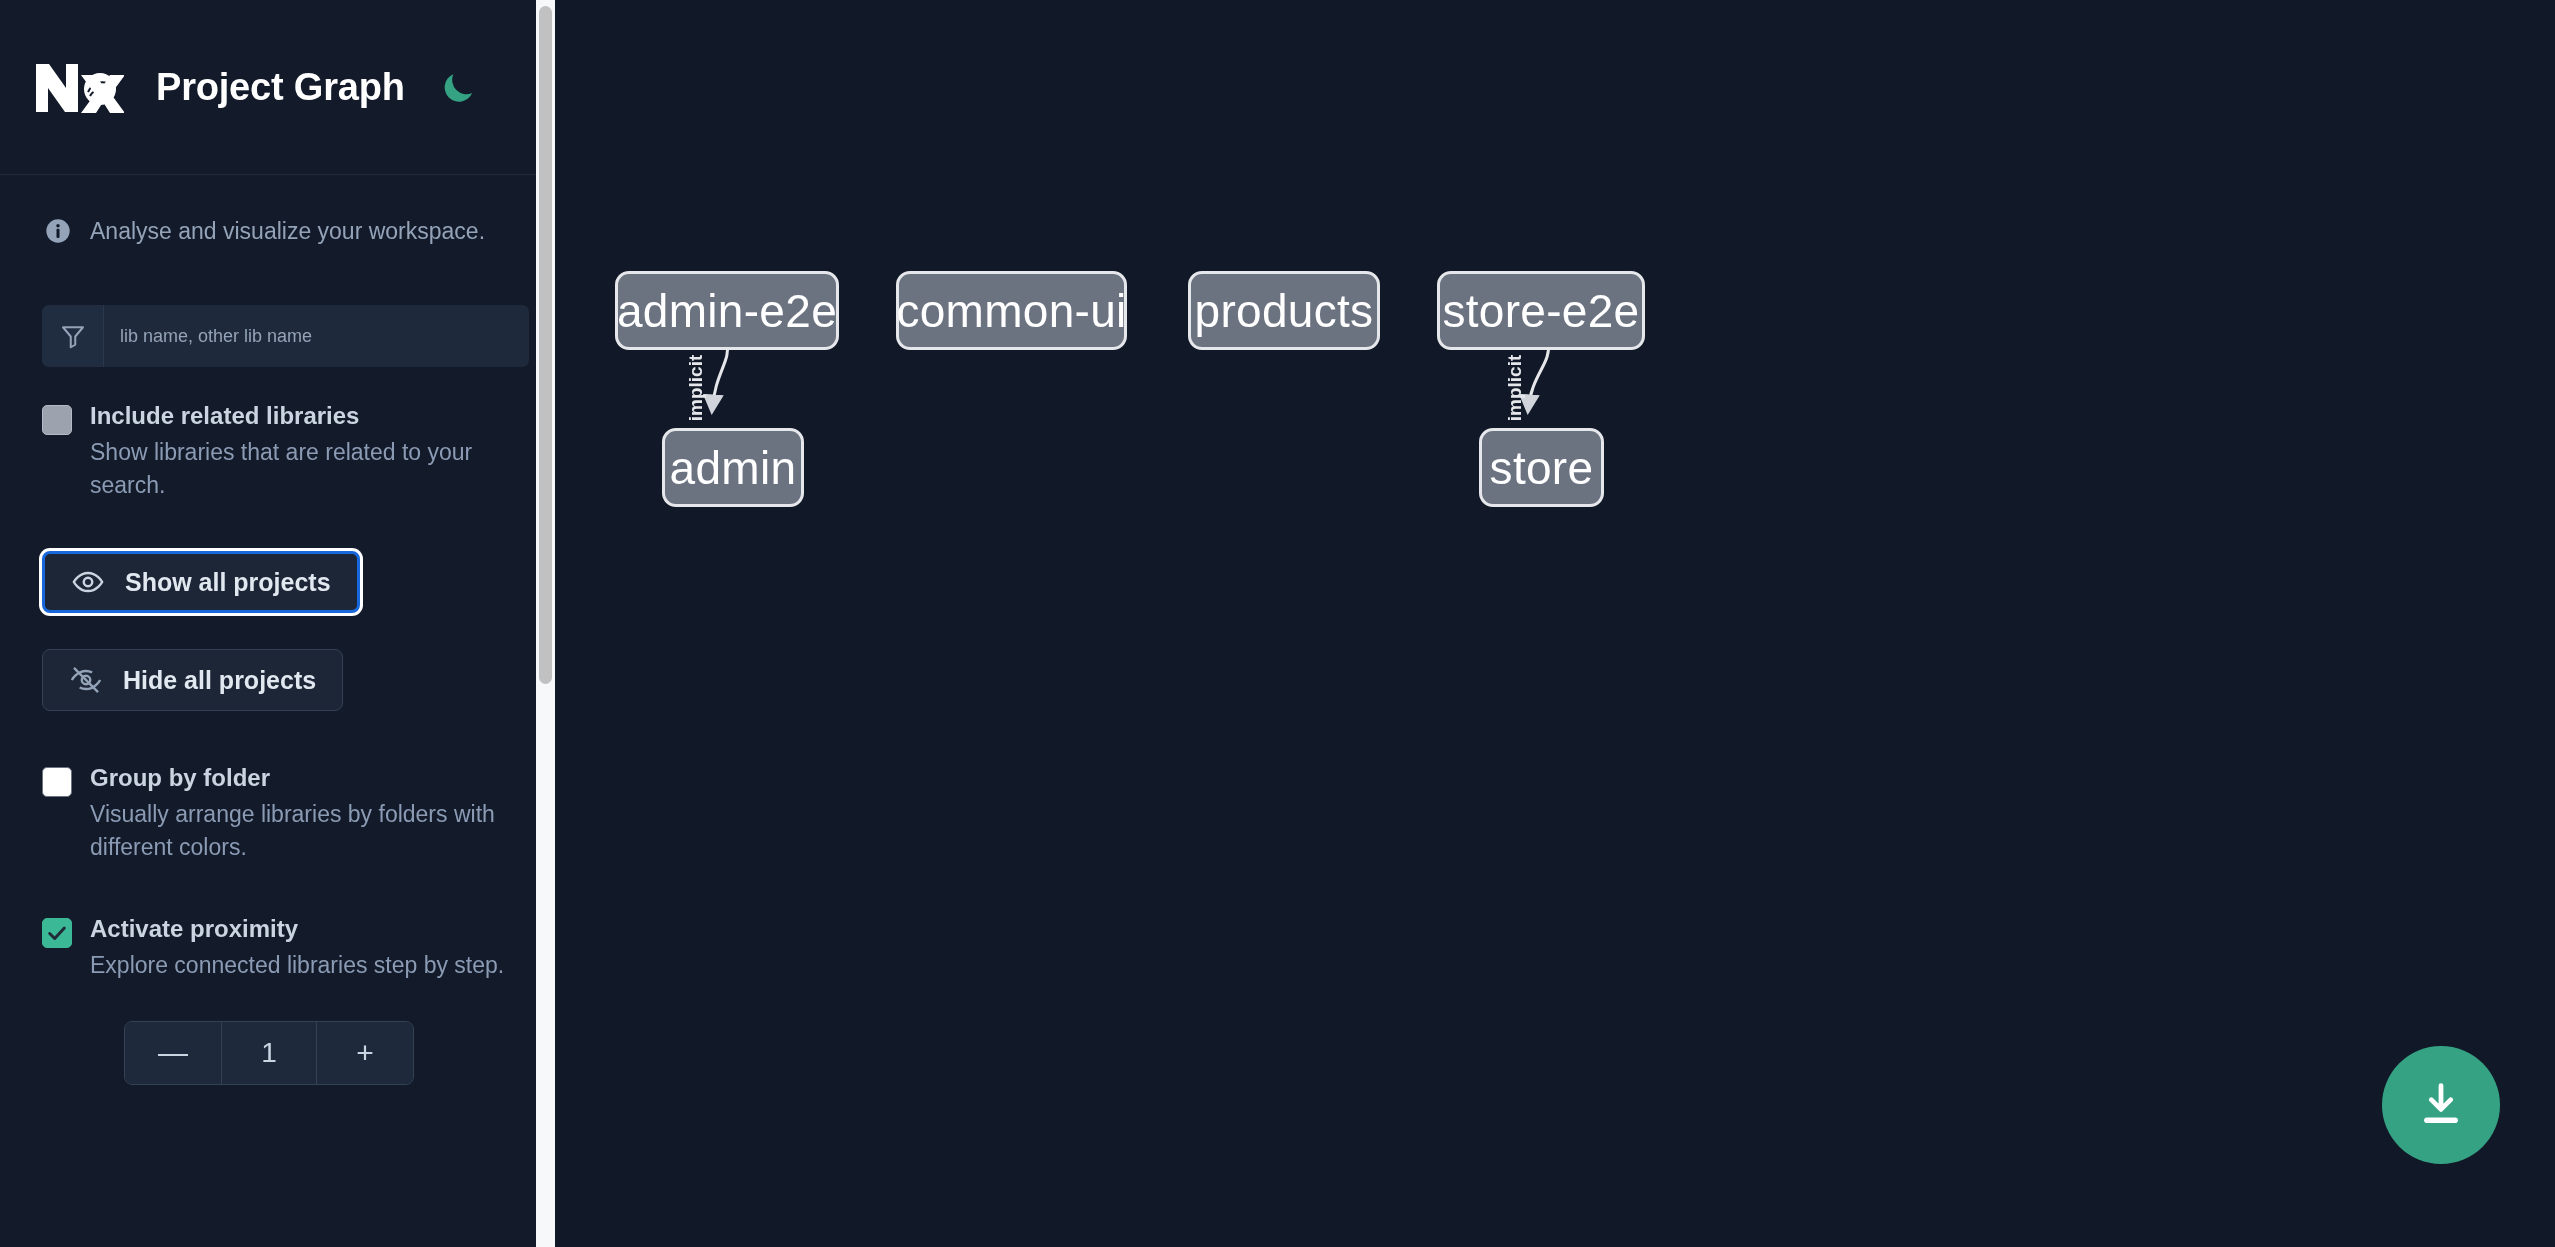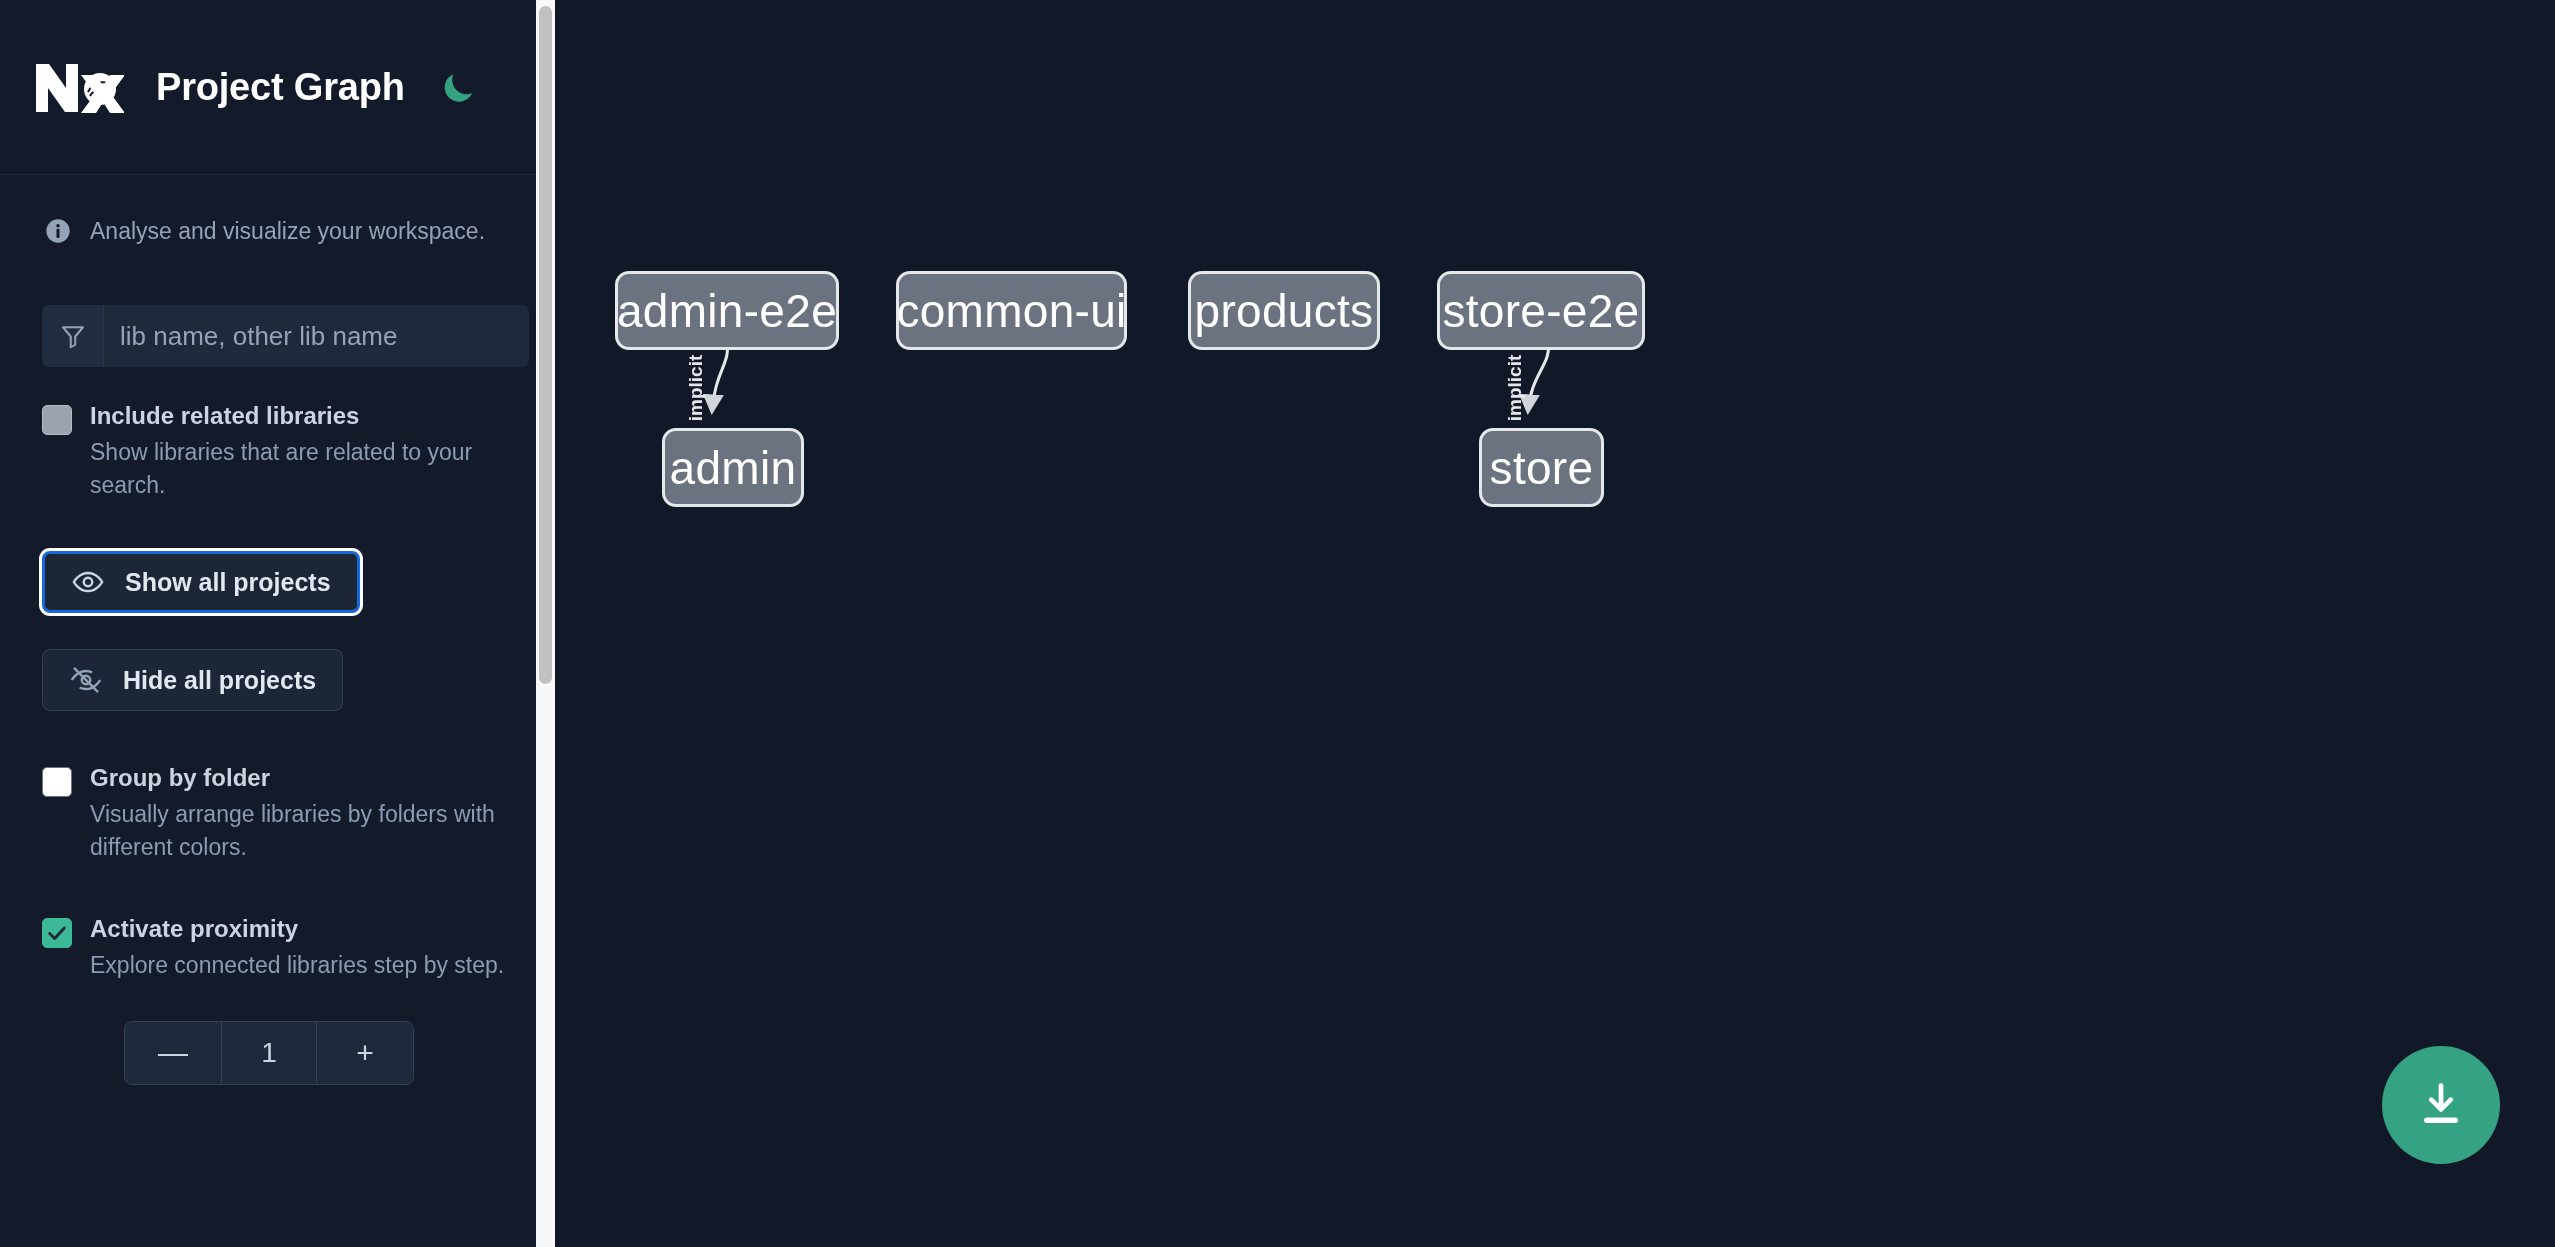--- a/index.html
+++ b/index.html
@@ -87,21 +87,21 @@
     background: #202c40;
     border-right: 1px solid #2b3purple;
     border-right: 1px solid #2a374e;
   }
   .search-input {
     flex: 1;
     background: transparent;
     border: 0;
     outline: none;
     color: #cbd5e1;
-    font-size: 26px;
+    font-size: 18px;
     font-family: "Liberation Sans", sans-serif;
     padding: 0 16px;
   }
   .search-input::placeholder { color: #94a3b8; }
 
   .opt-block { padding: 0 26px; }
   .opt-row {
     display: flex;
     gap: 18px;
     margin-top: 34px;

